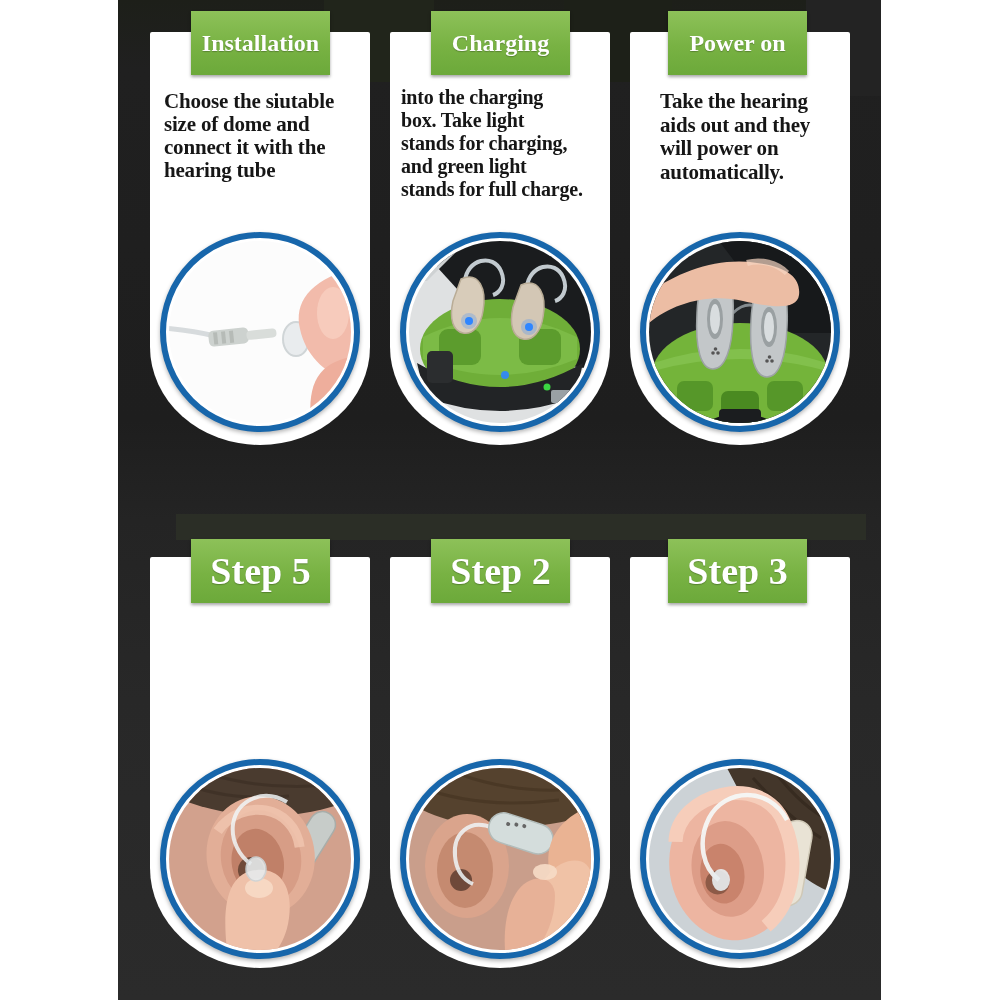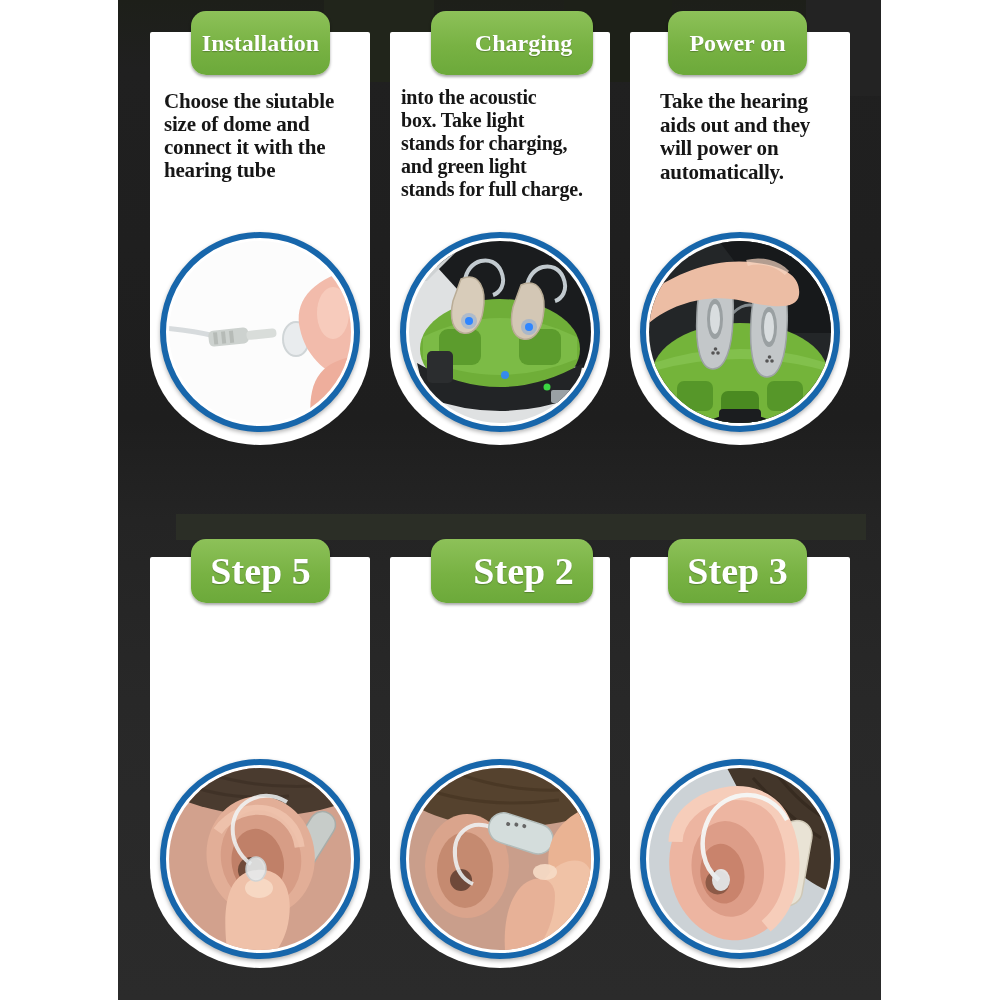--- a/index.html
+++ b/index.html
@@ -25,25 +25,24 @@
   .panel.rowbottom{top:557px;height:411px;border-radius:2px 2px 110px 110px / 2px 2px 100px 100px;}
   .p-c0{left:32px;} .p-c1{left:272px;} .p-c2{left:512px;}
 
   .ghead{
     position:absolute;width:139px;height:64px;z-index:4;
     background:linear-gradient(180deg,#8dc159 0%,#78b243 55%,#6ca93a 100%);
     color:#ffffff;font-weight:bold;text-align:center;
     display:flex;align-items:center;justify-content:center;
     box-shadow:0 2px 3px rgba(0,0,0,.35);
     text-shadow:0 1px 1px rgba(0,0,0,.25);
-    border-radius:15px;
   }
   .ghead.rowtop{top:11px;font-size:24px;}
   .ghead.rowbottom{top:539px;font-size:38px;}
-  .h-c0{left:73px;} .h-c1{left:313px;padding-left:23px;} .h-c2{left:550px;}
+  .h-c0{left:73px;} .h-c1{left:313px;} .h-c2{left:550px;}
 
   .desc{
     position:absolute;z-index:3;color:#161616;font-weight:bold;
     font-size:21px;line-height:23px;letter-spacing:-0.2px;
   }
   .desc div{white-space:nowrap;}
   .d-c0{left:46px;top:90px;}
   .d-c1{left:283px;top:86px;font-size:20px;line-height:23px;}
   .d-c2{left:542px;top:90px;line-height:23.5px;}
 
@@ -81,21 +80,21 @@
 
   <div class="desc d-c0">
     <div>Choose the siutable</div>
     <div>size of dome and</div>
     <div>connect it with the</div>
     <div>hearing tube</div>
     <div></div>
     <div></div>
   </div>
   <div class="desc d-c1">
-    <div>into the acoustic</div>
+    <div>into the charging</div>
     <div>box. Take light</div>
     <div>stands for charging,</div>
     <div>and green light</div>
     <div>stands for full charge.</div>
   </div>
   <div class="desc d-c2">
     <div>Take the hearing</div>
     <div>aids out and they</div>
     <div>will power on</div>
     <div>automatically.</div>

